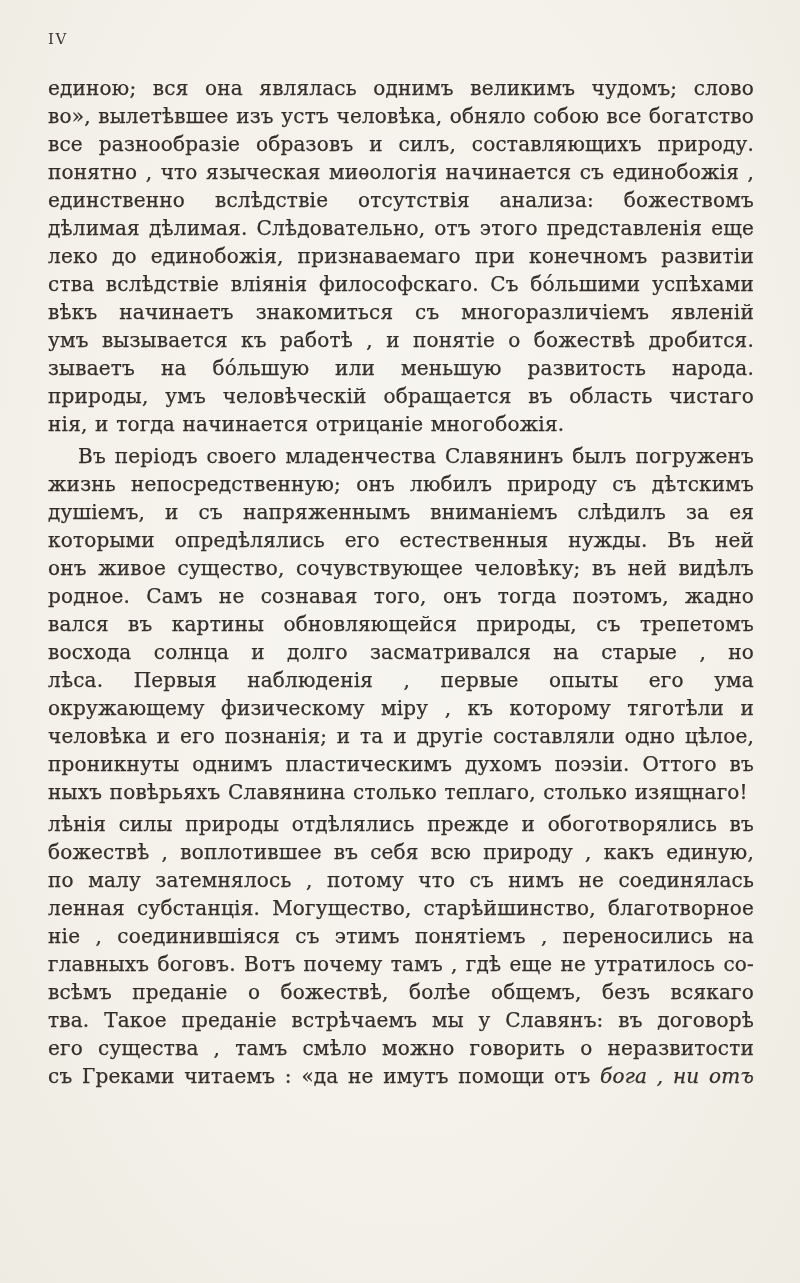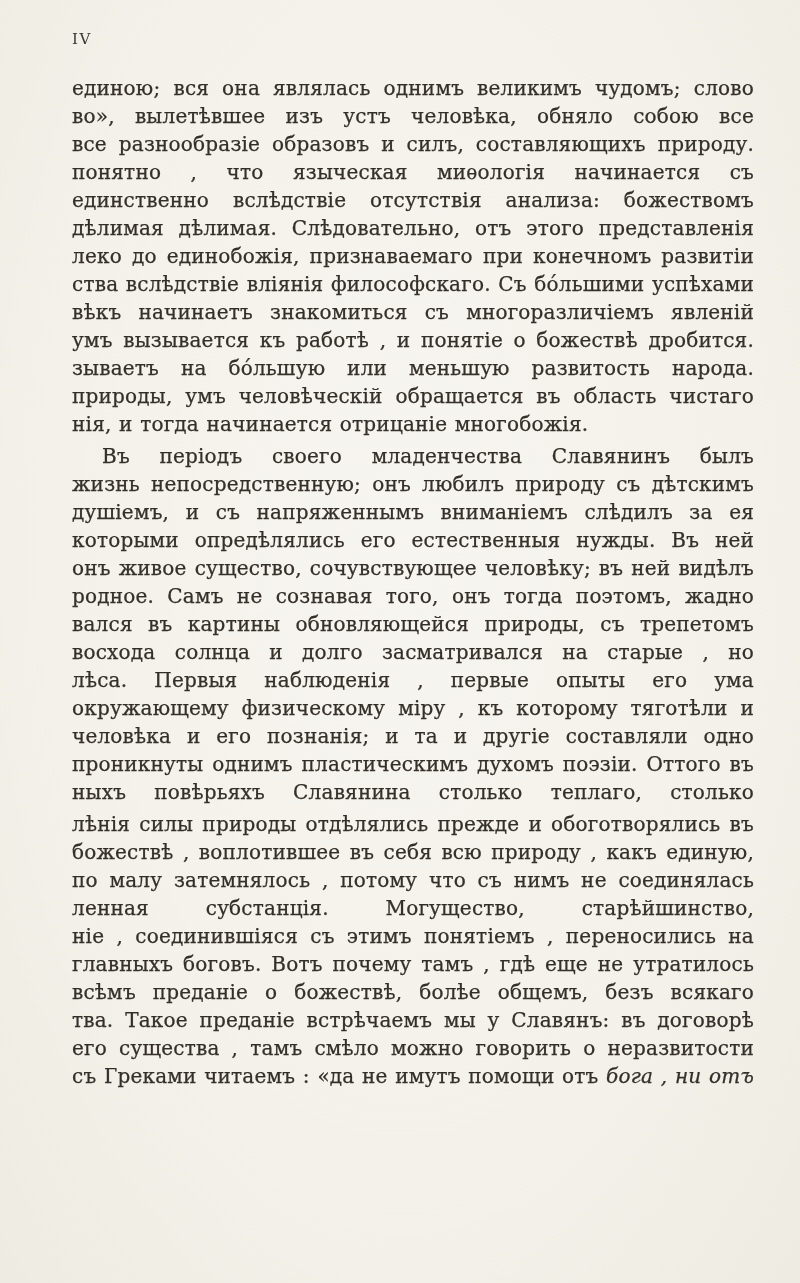--- a/index.html
+++ b/index.html
@@ -7,21 +7,21 @@
     padding: 0;
     background: #e7e4de;
     font-family: "DejaVu Serif", serif;
   }
   .page {
     position: relative;
     width: 800px;
     height: 1283px;
     margin: 0 auto;
     box-sizing: border-box;
-    padding: 30px 46px 0 72px;
+    padding: 30px 46px 0 48px;
     background: radial-gradient(ellipse at 50% 42%, #f7f5f0 0%, #f4f1ea 62%, #eeebe2 100%);
     color: #35302a;
     overflow: hidden;
   }
   .page-number {
     font-size: 15px;
     letter-spacing: 1.5px;
     font-variant: small-caps;
     color: #3a352e;
     height: 20px;

